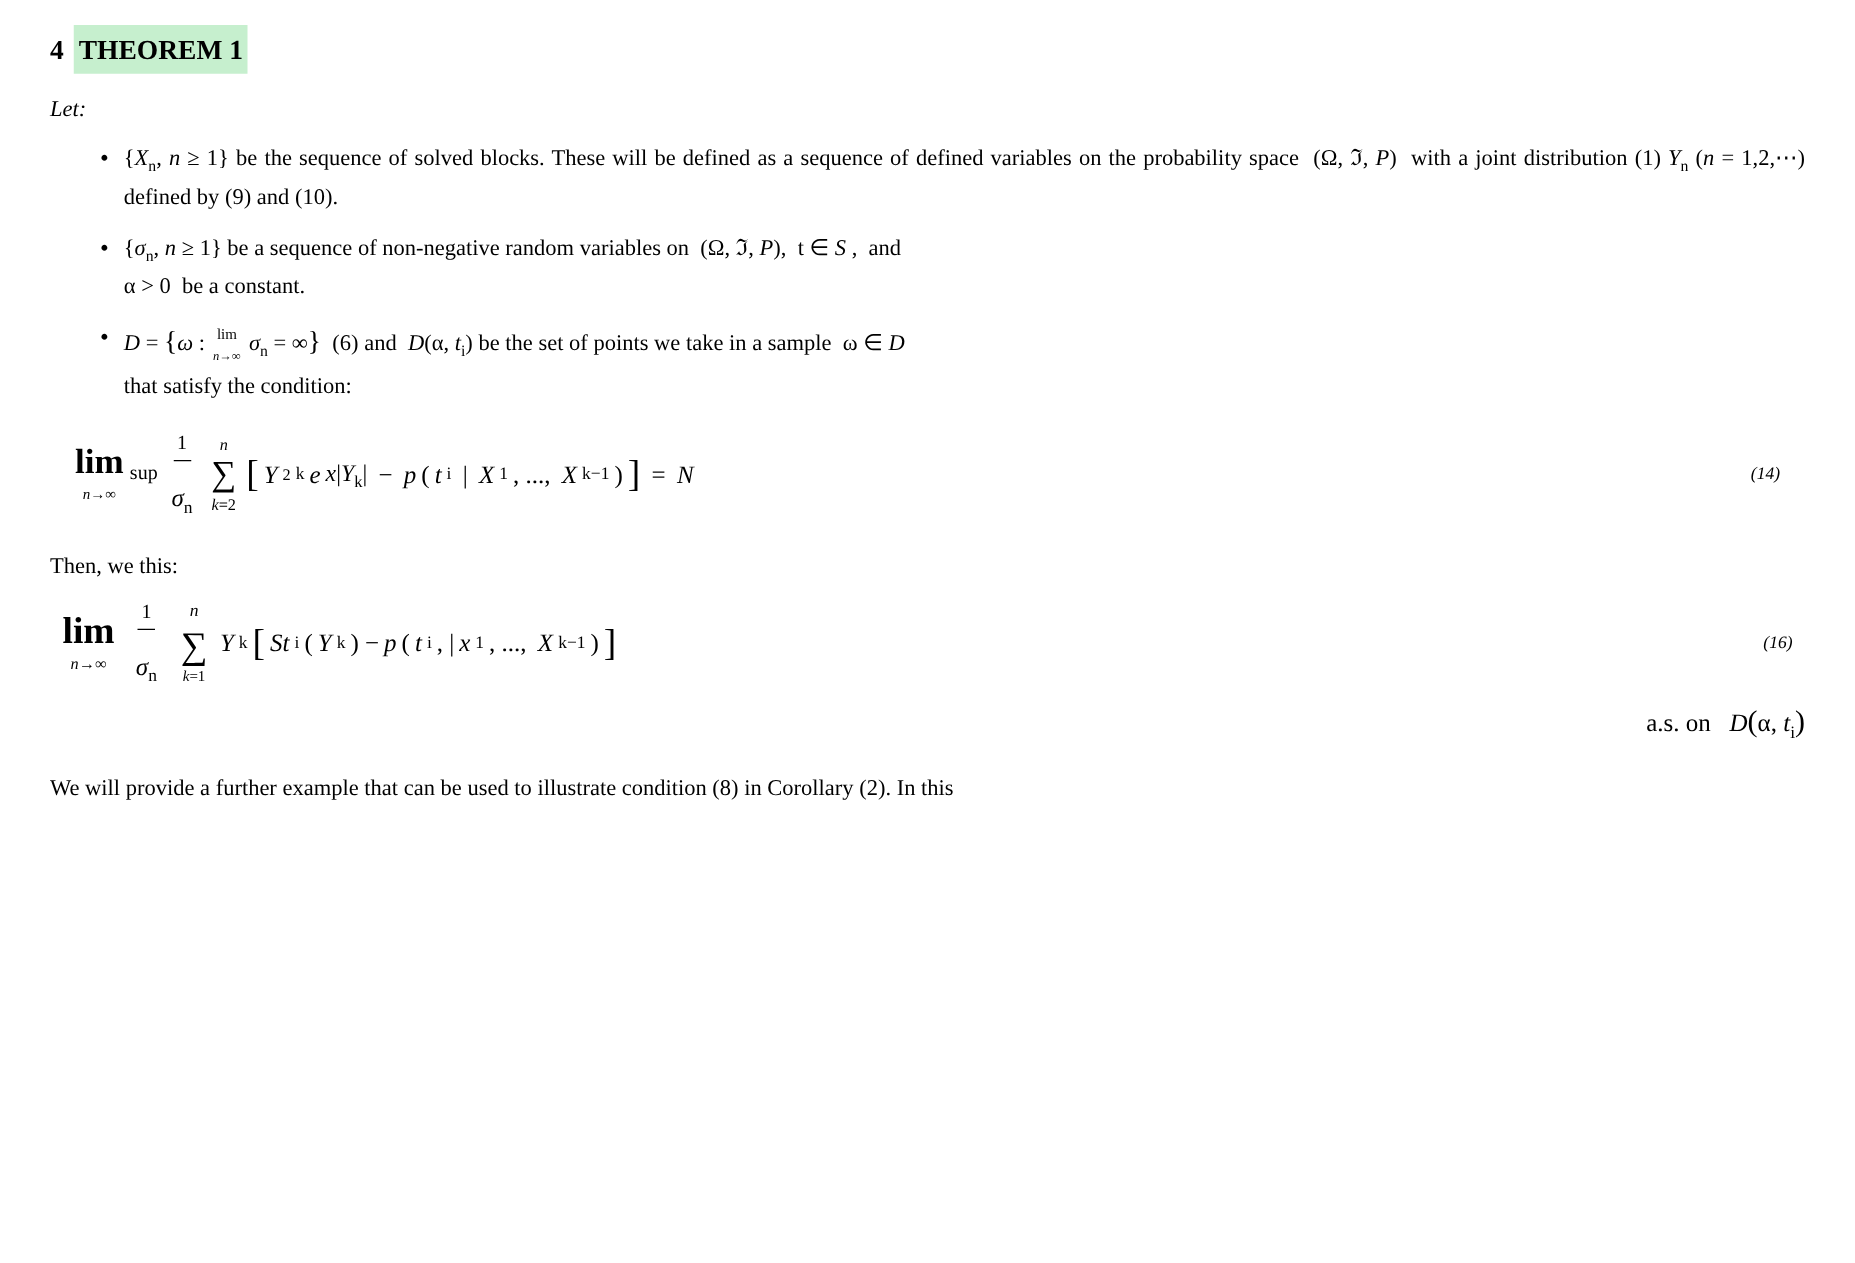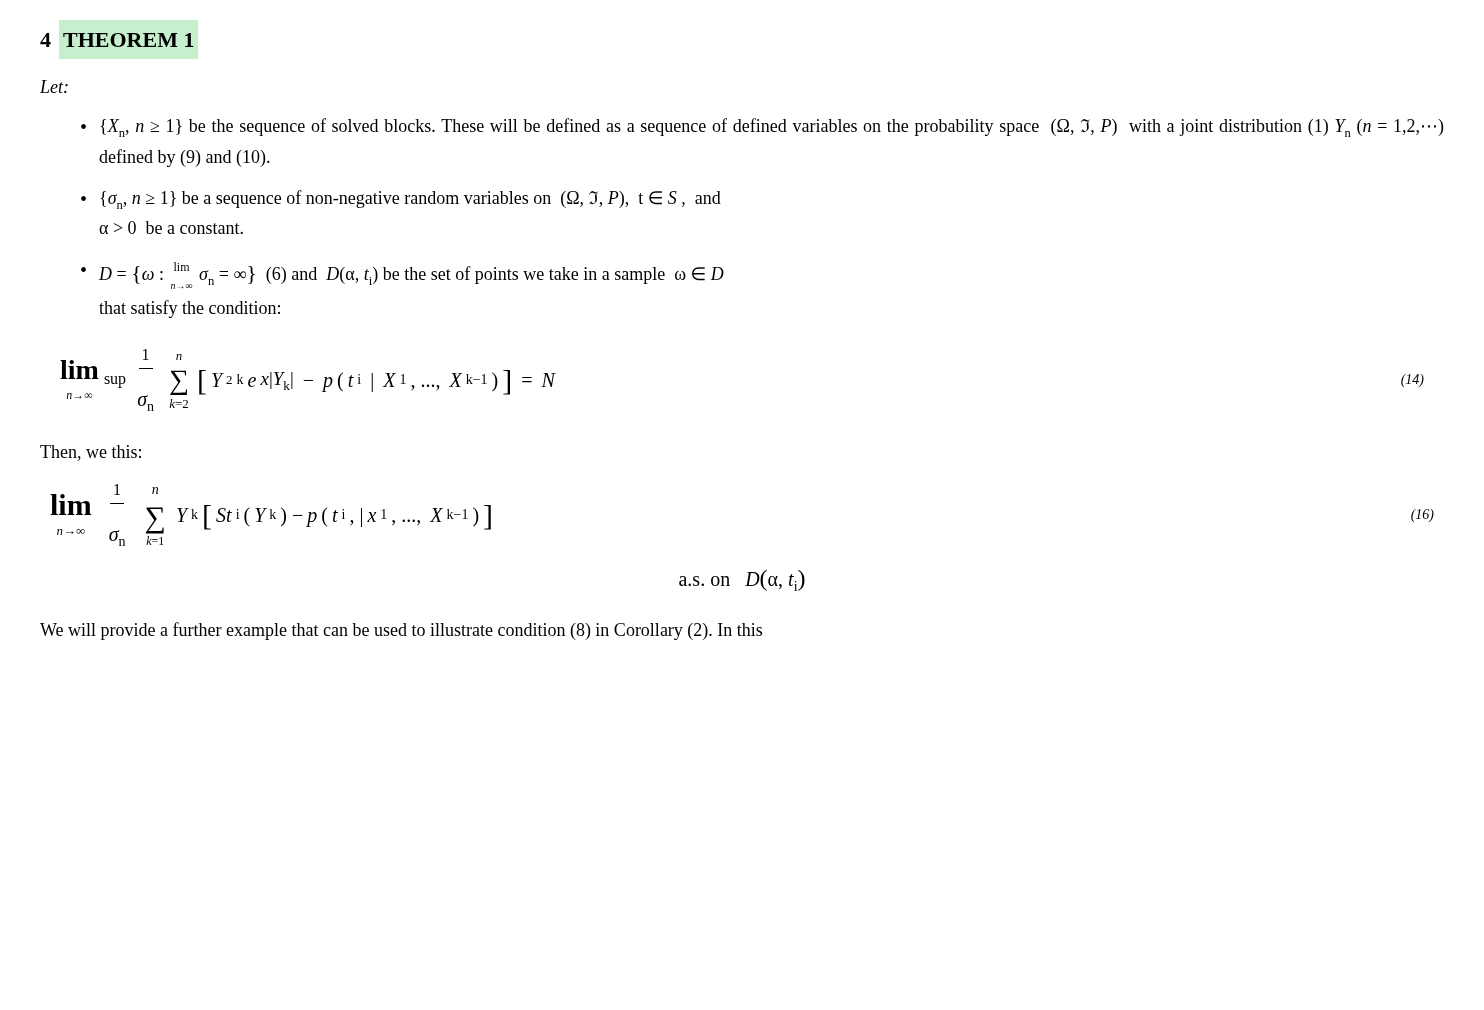--- a/index.html
+++ b/index.html
@@ -91,21 +91,21 @@
       margin: 16px 0 10px 0;
     }
     .math-display2 {
       display: flex;
       align-items: center;
       justify-content: space-between;
       margin: 10px 0 6px 0;
       padding: 0 10px;
     }
     .asson-line {
-      text-align: center;
+      text-align: right;
       margin-bottom: 18px;
       font-size: 20px;
     }
     .further-text {
       text-align: justify;
       margin-top: 10px;
     }
     sub { font-size: 70%; vertical-align: sub; }
     .big-bracket { font-size: 30px; }
   </style>

